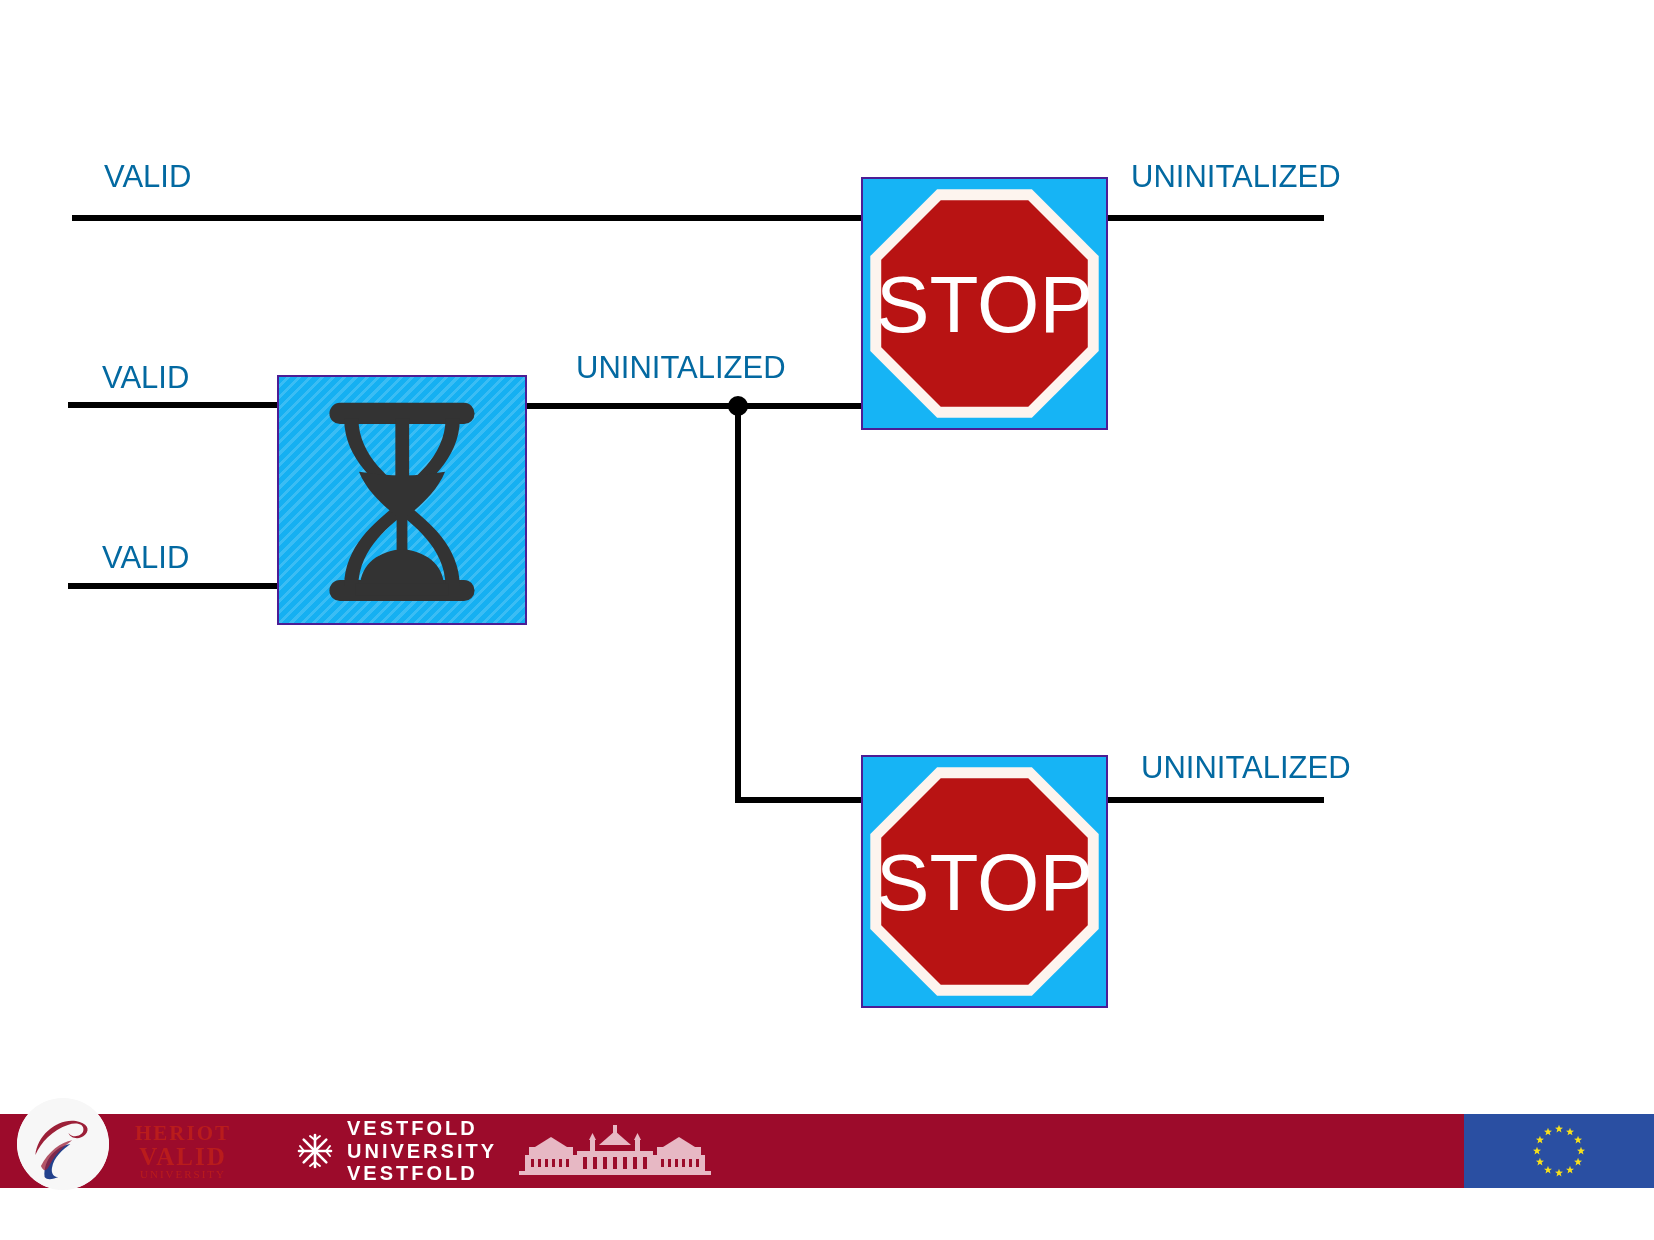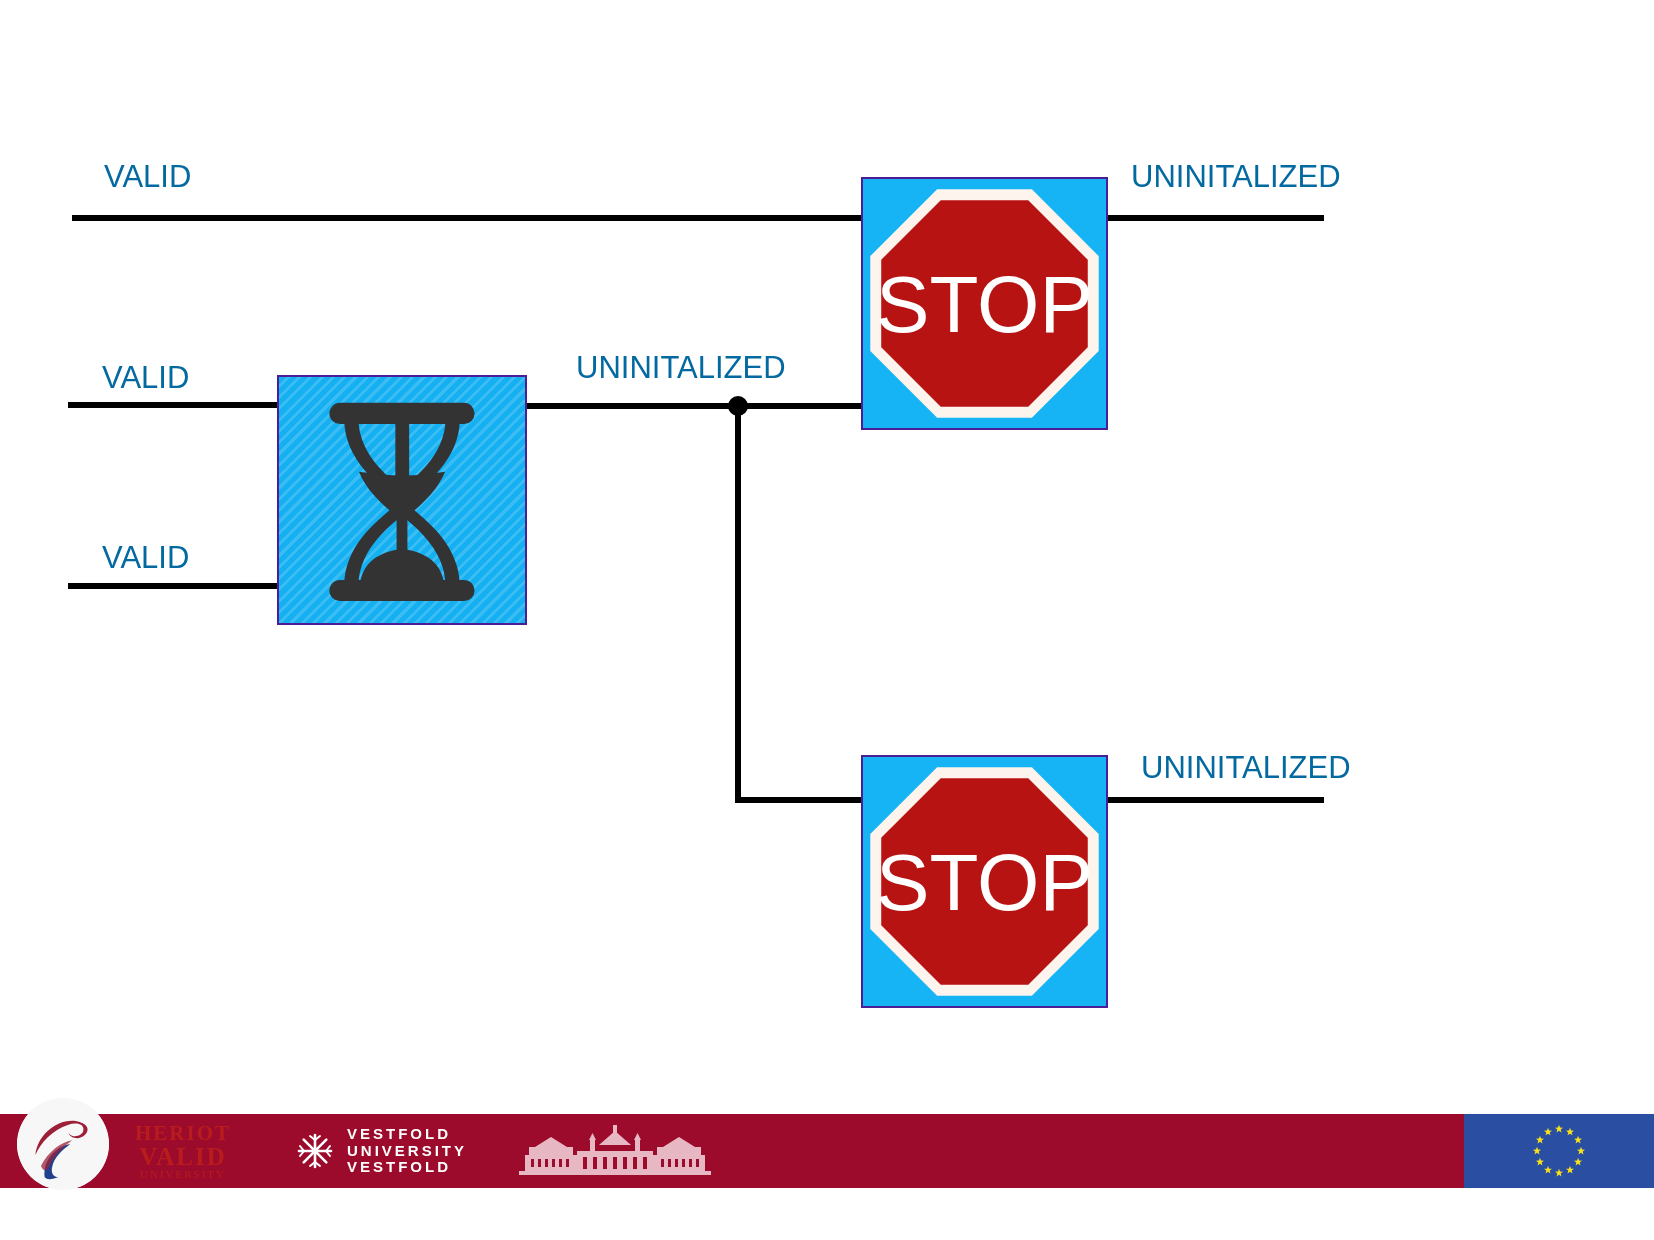--- a/index.html
+++ b/index.html
@@ -123,21 +123,21 @@
     text-align: center;
   }
   .hw-heriot { font-size: 21px; letter-spacing: 2px; font-weight: bold; }
   .hw-watt   { font-size: 25px; letter-spacing: 2px; font-weight: bold; }
   .hw-univ   { font-size: 11px; letter-spacing: 2px; }
 
   .vuc-text {
     color: #ffffff;
     font-family: "Liberation Sans", sans-serif;
     font-weight: bold;
-    font-size: 15px;
+    font-size: 20px;
     letter-spacing: 3px;
     line-height: 1.12;
   }
 
   #eu-flag {
     position: absolute;
     left: 1464px;
     top: 1114px;
     width: 190px;
     height: 74px;

